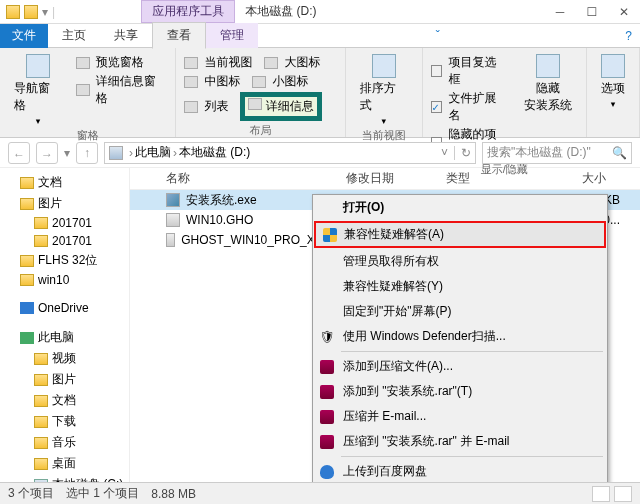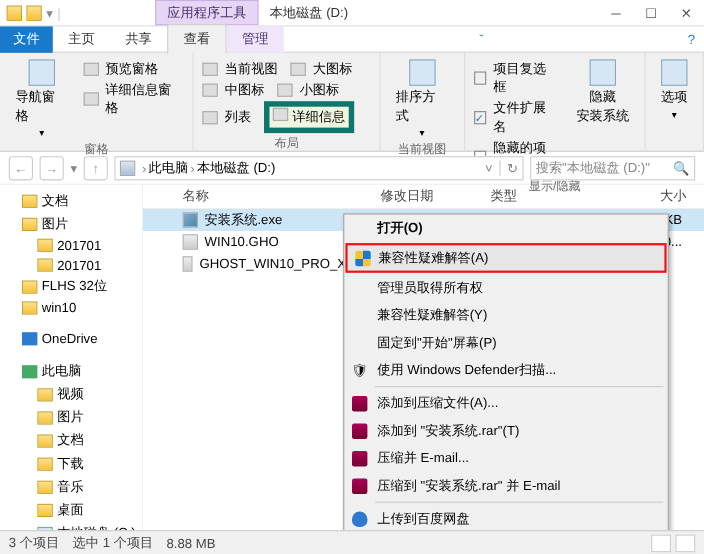--- a/index.html
+++ b/index.html
@@ -37,21 +37,21 @@
 .tree { width: 130px; border-right: 1px solid #eee; overflow: hidden; padding: 4px 0; }
 .tree .item { display: flex; align-items: center; gap: 4px; padding: 2px 0 2px 20px; white-space: nowrap; }
 .tree .item.l2 { padding-left: 34px; }
 .tree .folder { width: 14px; height: 12px; background: linear-gradient(#ffe08a,#f5c23a); border: 1px solid #c9a227; }
 .tree .disk { width: 14px; height: 12px; background: linear-gradient(#dce6f0,#a8c0d8); border: 1px solid #7a9; }
 .tree .od { width: 14px; height: 12px; background: #2e7ad1; }
 .tree .pc { width: 14px; height: 12px; background: #4a6; }
 .list { flex: 1; display: flex; flex-direction: column; }
 .cols { display: flex; border-bottom: 1px solid #eee; height: 22px; align-items: center; color: #444; }
 .cols div { padding: 0 8px; }
-.cols .c1 { width: 28px; } .cols .c2 { width: 180px; } .cols .c3 { width: 100px; } .cols .c4 { width: 80px; } .cols .c5 { flex: 1; text-align: right; padding-right: 16px; }
+.cols .c1 { width: 28px; } .cols .c2 { width: 180px; } .cols .c3 { width: 100px; } .cols .c4 { width: 80px; } .cols .c5 { flex: 1; text-align: right; padding-right: 34px; }
 .filerow { display: flex; align-items: center; height: 20px; }
 .filerow.sel { background: #cde6f7; }
 .filerow .c1 { width: 28px; } .filerow .c2 { width: 180px; display: flex; gap: 6px; align-items: center; padding-left: 8px; } .filerow .c5 { flex: 1; text-align: right; padding-right: 20px; }
 .filerow .gap { width: 180px; }
 .fico { width: 14px; height: 14px; background: #e0e0e0; border: 1px solid #aaa; display: inline-block; }
 .fico.exe { background: linear-gradient(135deg,#8ac,#48a); }
 .fico.gho { background: linear-gradient(#eee,#ccc); }
 .status { position: absolute; bottom: 0; left: 0; right: 0; height: 22px; border-top: 1px solid #ccc; display: flex; align-items: center; padding: 0 8px; gap: 12px; color: #444; background: #f0f0f0; }
 .status .vbtns { margin-left: auto; display: flex; gap: 4px; }
 .status .vbtns div { width: 18px; height: 16px; border: 1px solid #ccc; background: #fff; }

